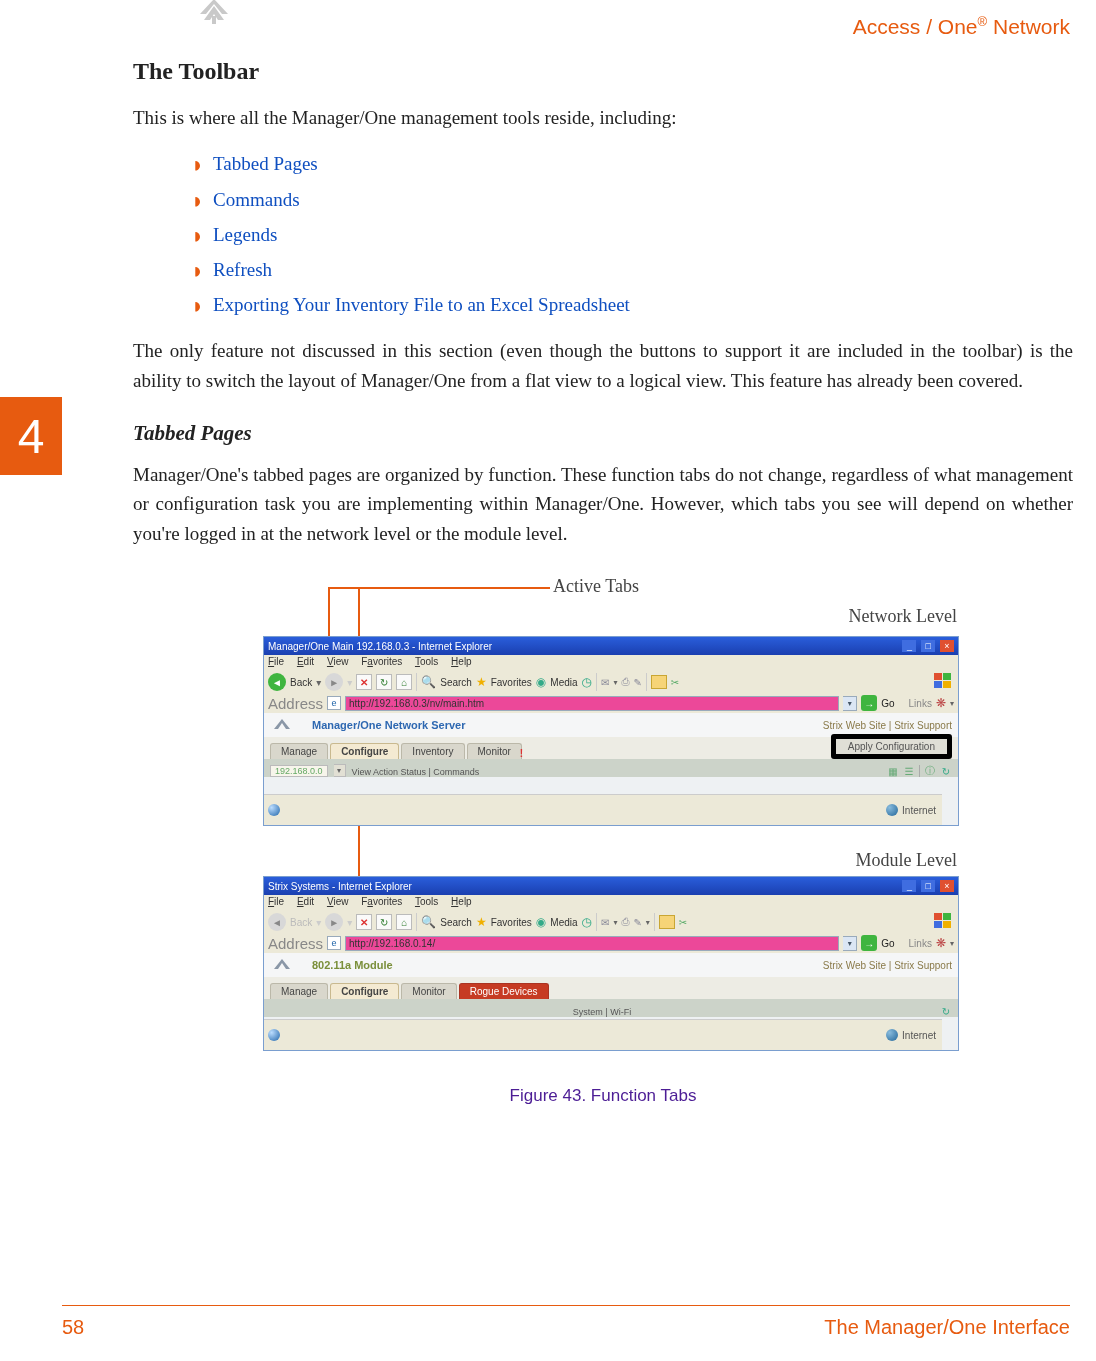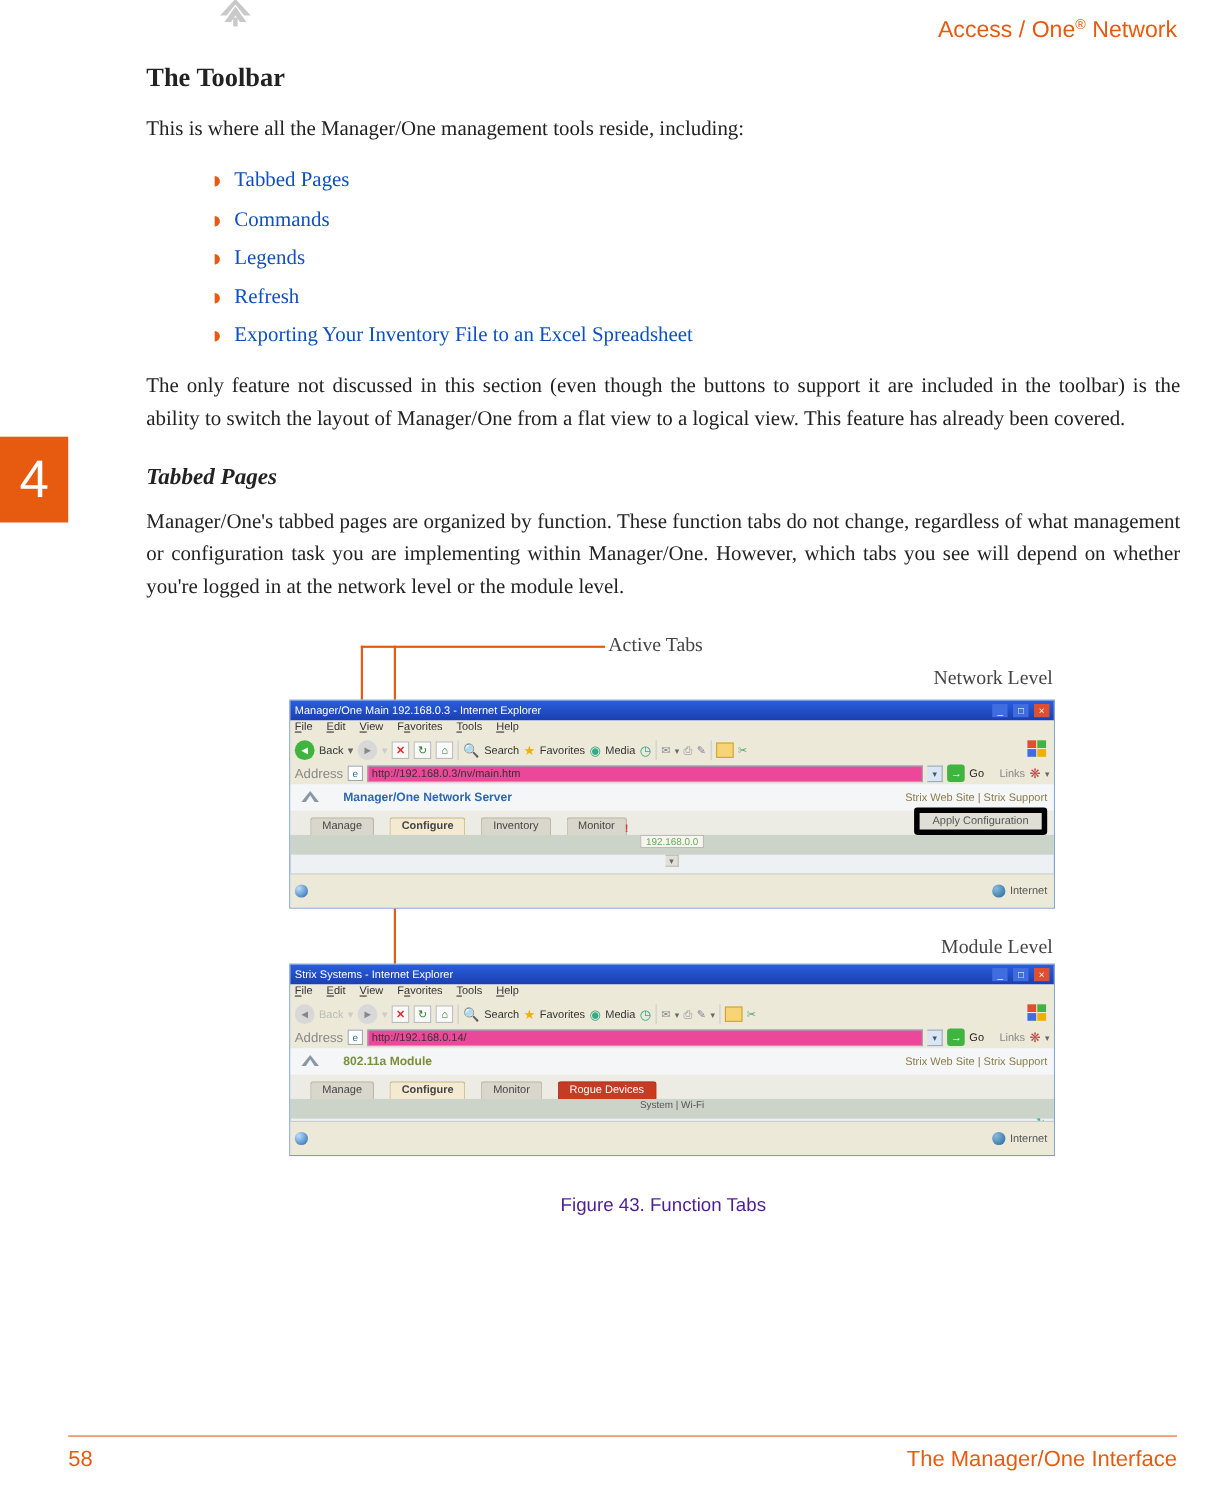--- a/index.html
+++ b/index.html
@@ -71,43 +71,43 @@
   .ie-toolbar .star{color:#f0b000;font-size:12px;}
   .ie-toolbar .folder{width:16px;height:14px;background:#f6d477;border:1px solid #c9a633;}
   .ie-toolbar .scissors{color:#5a6;}
   .ie-toolbar .winlogo{margin-left:auto;width:20px;height:18px;position:relative;}
   .ie-toolbar .winlogo span{position:absolute;width:8px;height:7px;}
   .winlogo .r1{background:#e05030;left:0;top:0;}
   .winlogo .g1{background:#3fb53f;left:9px;top:0;}
   .winlogo .b1{background:#3f6de0;left:0;top:8px;}
   .winlogo .y1{background:#f0b000;left:9px;top:8px;}
   .addrbar{height:20px;background:#ece9d8;display:flex;align-items:center;padding:0 4px;gap:4px;}
-  .addrbar .lbl{color:#888;font-size:12px;}
+  .addrbar .lbl{color:#888;font-size:15px;}
   .addrbar .url{flex:1;height:15px;background:#ec4899;border:1px solid #9ab;padding:0 3px;font-size:10px;color:#333;display:flex;align-items:center;}
   .addrbar .go{width:16px;height:16px;background:#3fb53f;color:#fff;border-radius:3px;display:flex;align-items:center;justify-content:center;font-size:10px;}
   .addrbar .links{color:#888;font-size:10px;}
   .addrbar .dd{width:14px;height:15px;background:#dbe6f4;border:1px solid #9ab;border-left:none;display:flex;align-items:center;justify-content:center;color:#456;font-size:8px;}
   .app-top{height:24px;background:#f5f6f7;display:flex;align-items:center;padding:0 6px;gap:16px;}
   .app-top .title-net{color:#2e68b1;font-size:11px;font-weight:600;}
   .app-top .title-mod{color:#7a8f3a;font-size:11px;font-weight:600;}
   .app-top .right{margin-left:auto;color:#8a7a4a;font-size:10px;}
   .tabbar{height:22px;background:#edece4;display:flex;align-items:flex-end;padding:0 6px;gap:2px;}
-  .tabbar .tab{padding:2px 10px;font-size:10px;background:#d9d7cc;border:1px solid #bbb8a9;border-bottom:none;border-radius:3px 3px 0 0;color:#444;margin-left:12px;}
+  .tabbar .tab{padding:2px 10px;font-size:10px;background:#d9d7cc;border:1px solid #bbb8a9;border-bottom:none;border-radius:3px 3px 0 0;color:#444;}
   .tabbar .tab.active{background:#f4ead2;border-color:#c9b98f;font-weight:bold;}
   .tabbar .tab.rogue{background:#c63b23;color:#fff;border-color:#a32;}
   .tabbar .spacer{flex:1;}
   .tabbar .apply{padding:2px 12px;font-size:10px;background:#e0dfd6;border:5px solid #000000;border-radius:3px;color:#555;}
   .tabbar .bang{color:#d33;font-weight:bold;margin-left:-4px;}
-  .subbar-row{height:18px;background:#ccd3c9;display:flex;align-items:center;padding:0 6px;gap:6px;flex-direction:column;}
+  .subbar-row{height:18px;background:#ccd3c9;display:flex;align-items:flex-end;padding:0 6px;gap:6px;}
   .subbar-row .ip{background:#f7f5eb;border:1px solid #bbb;padding:0 4px;font-size:9px;color:#6a6;}
   .subbar-row .ipdd{width:12px;height:13px;background:#e2e0d4;border:1px solid #bbb;border-left:none;color:#666;font-size:8px;display:flex;align-items:center;justify-content:center;}
   .subbar-row .sublinks{font-size:9px;color:#555;}
   .subbar-row .righticons{margin-left:auto;display:flex;gap:4px;}
   .subbar-row .righticons span{width:12px;height:12px;font-size:10px;color:#6a7;display:inline-flex;align-items:center;justify-content:center;}
-  .statusbar{position:absolute;left:0;right:0;bottom:0;height:18px;background:#ece9d8;display:flex;align-items:center;justify-content:flex-end;padding:15px 6px;gap:4px;color:#555;font-size:10px;border-top:1px solid #ccc;}
+  .statusbar{position:absolute;left:0;right:16px;bottom:0;height:18px;background:#ece9d8;display:flex;align-items:center;justify-content:flex-end;padding:15px 6px;gap:4px;color:#555;font-size:10px;border-top:1px solid #ccc;}
   .statusbar .globe{width:12px;height:12px;border-radius:6px;background:radial-gradient(circle at 30% 30%,#8bd,#269);display:inline-block;}
   .statusbar .ie{position:absolute;left:4px;width:12px;height:12px;border-radius:6px;background:radial-gradient(circle at 30% 30%,#bdf,#26a);}
   
   .eagle{width:24px;height:16px;position:relative;margin-right:2px;}
   .eagle svg{width:100%;height:100%;}
   
   .footer {
     position:absolute; left:62px; right:26px; bottom:22px;
     border-top:1px solid #e75b10; padding-top:10px;
     display:flex; justify-content:space-between;

